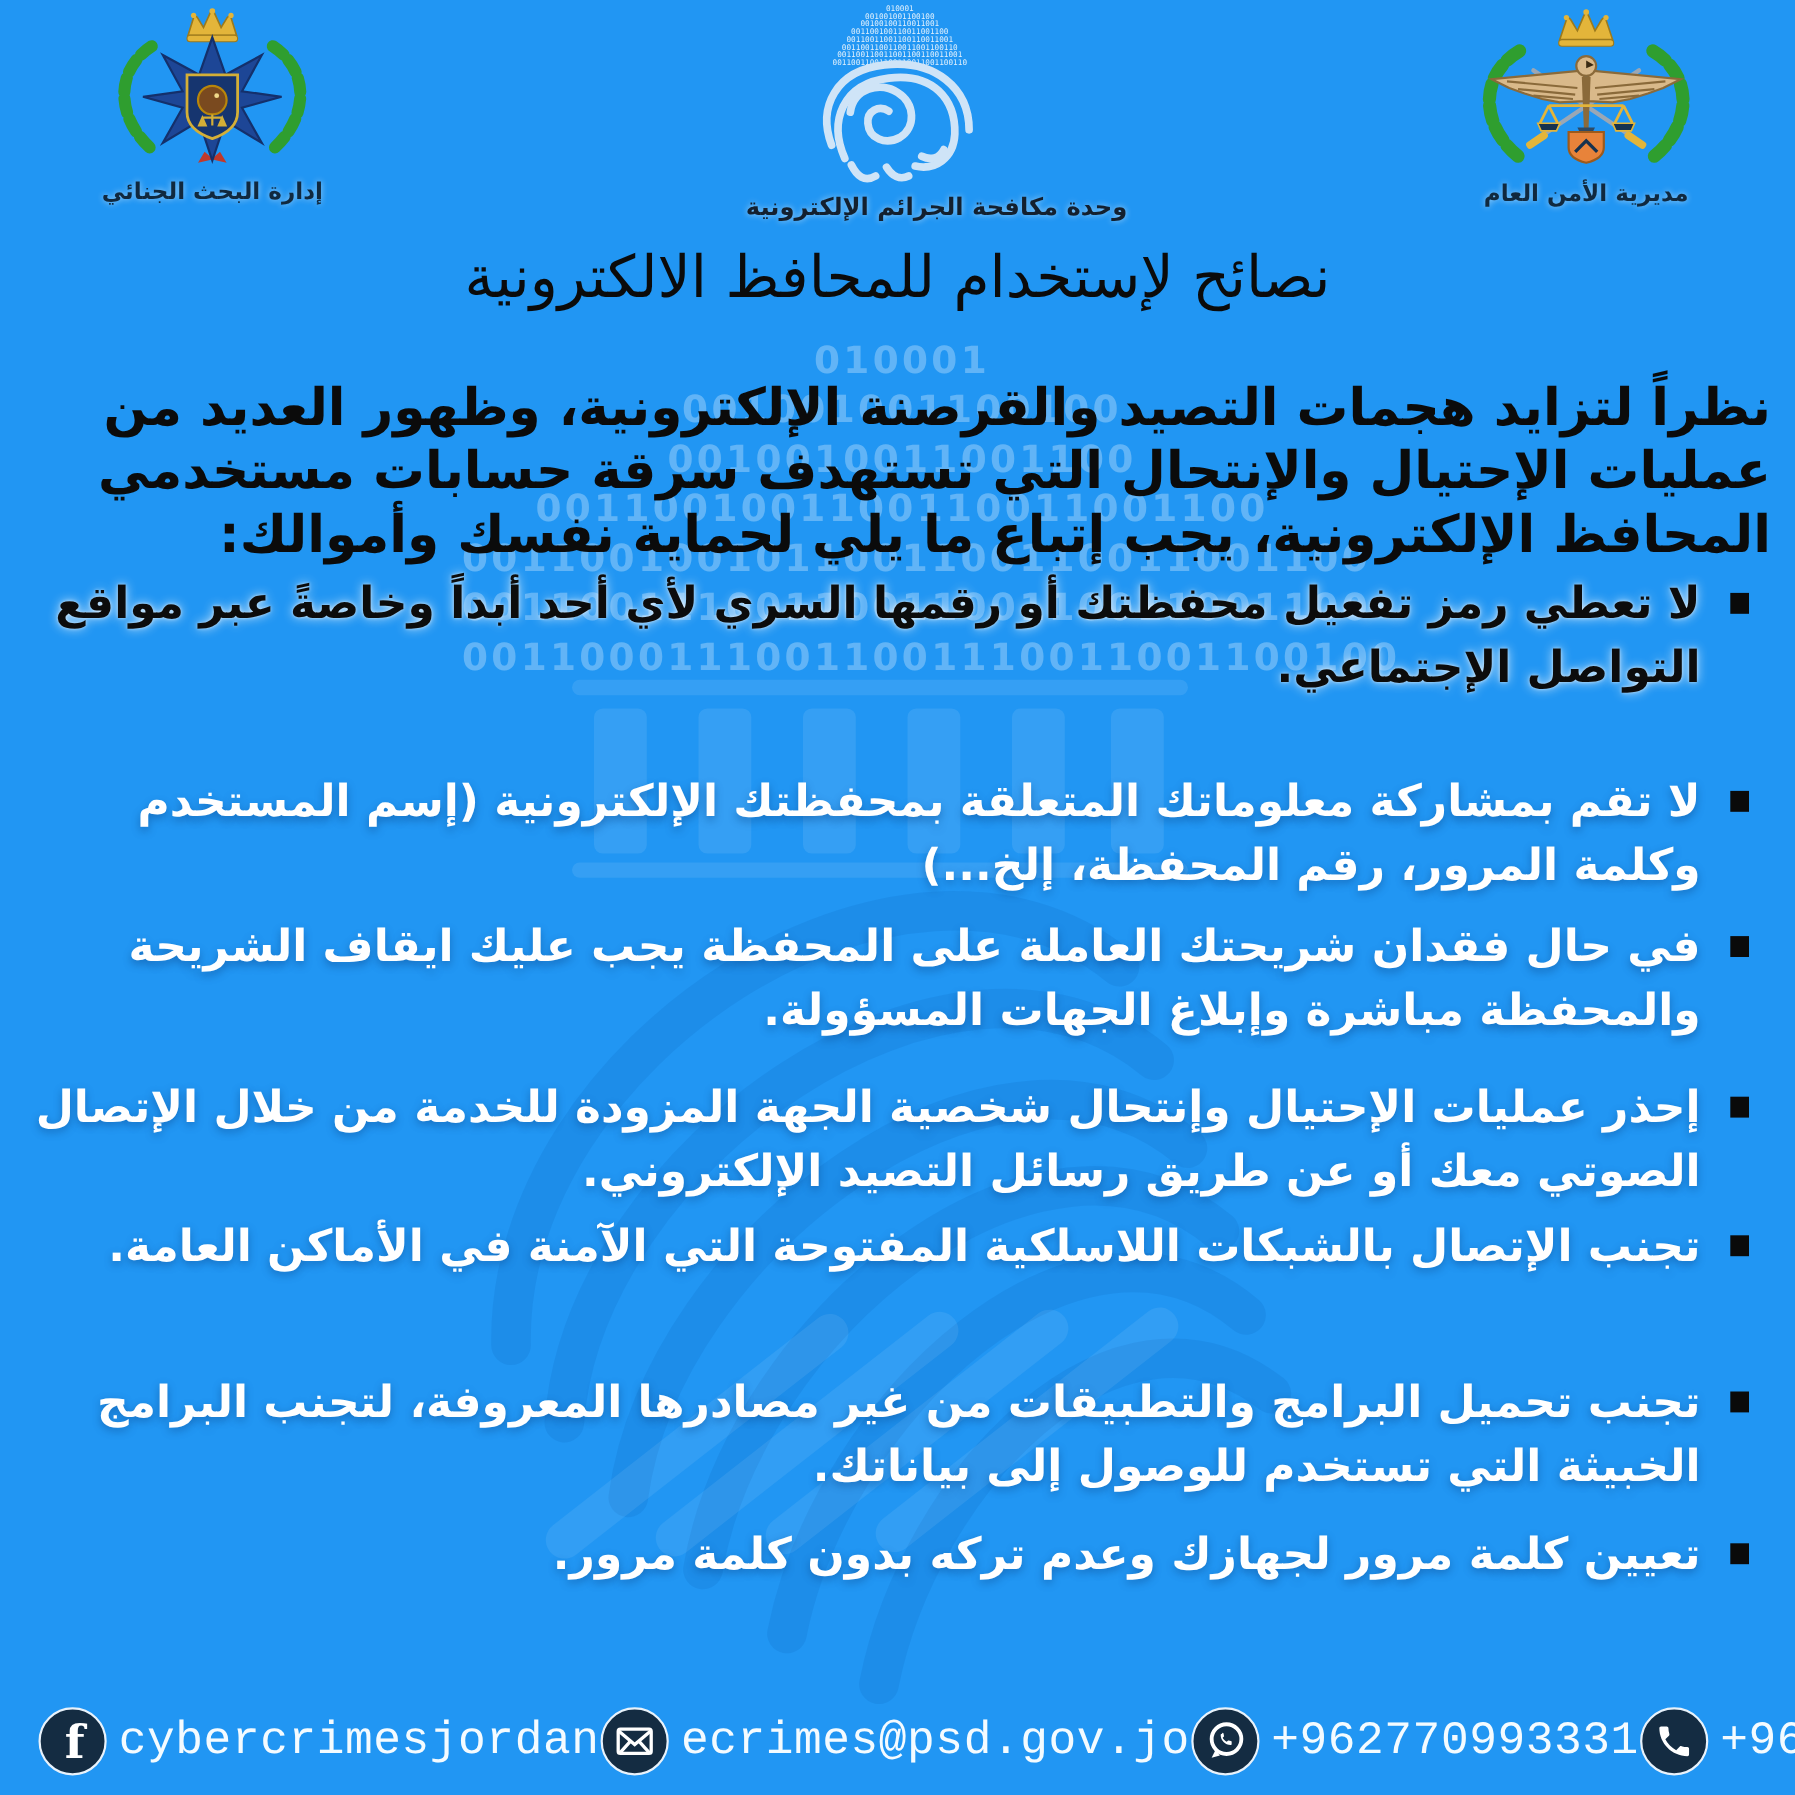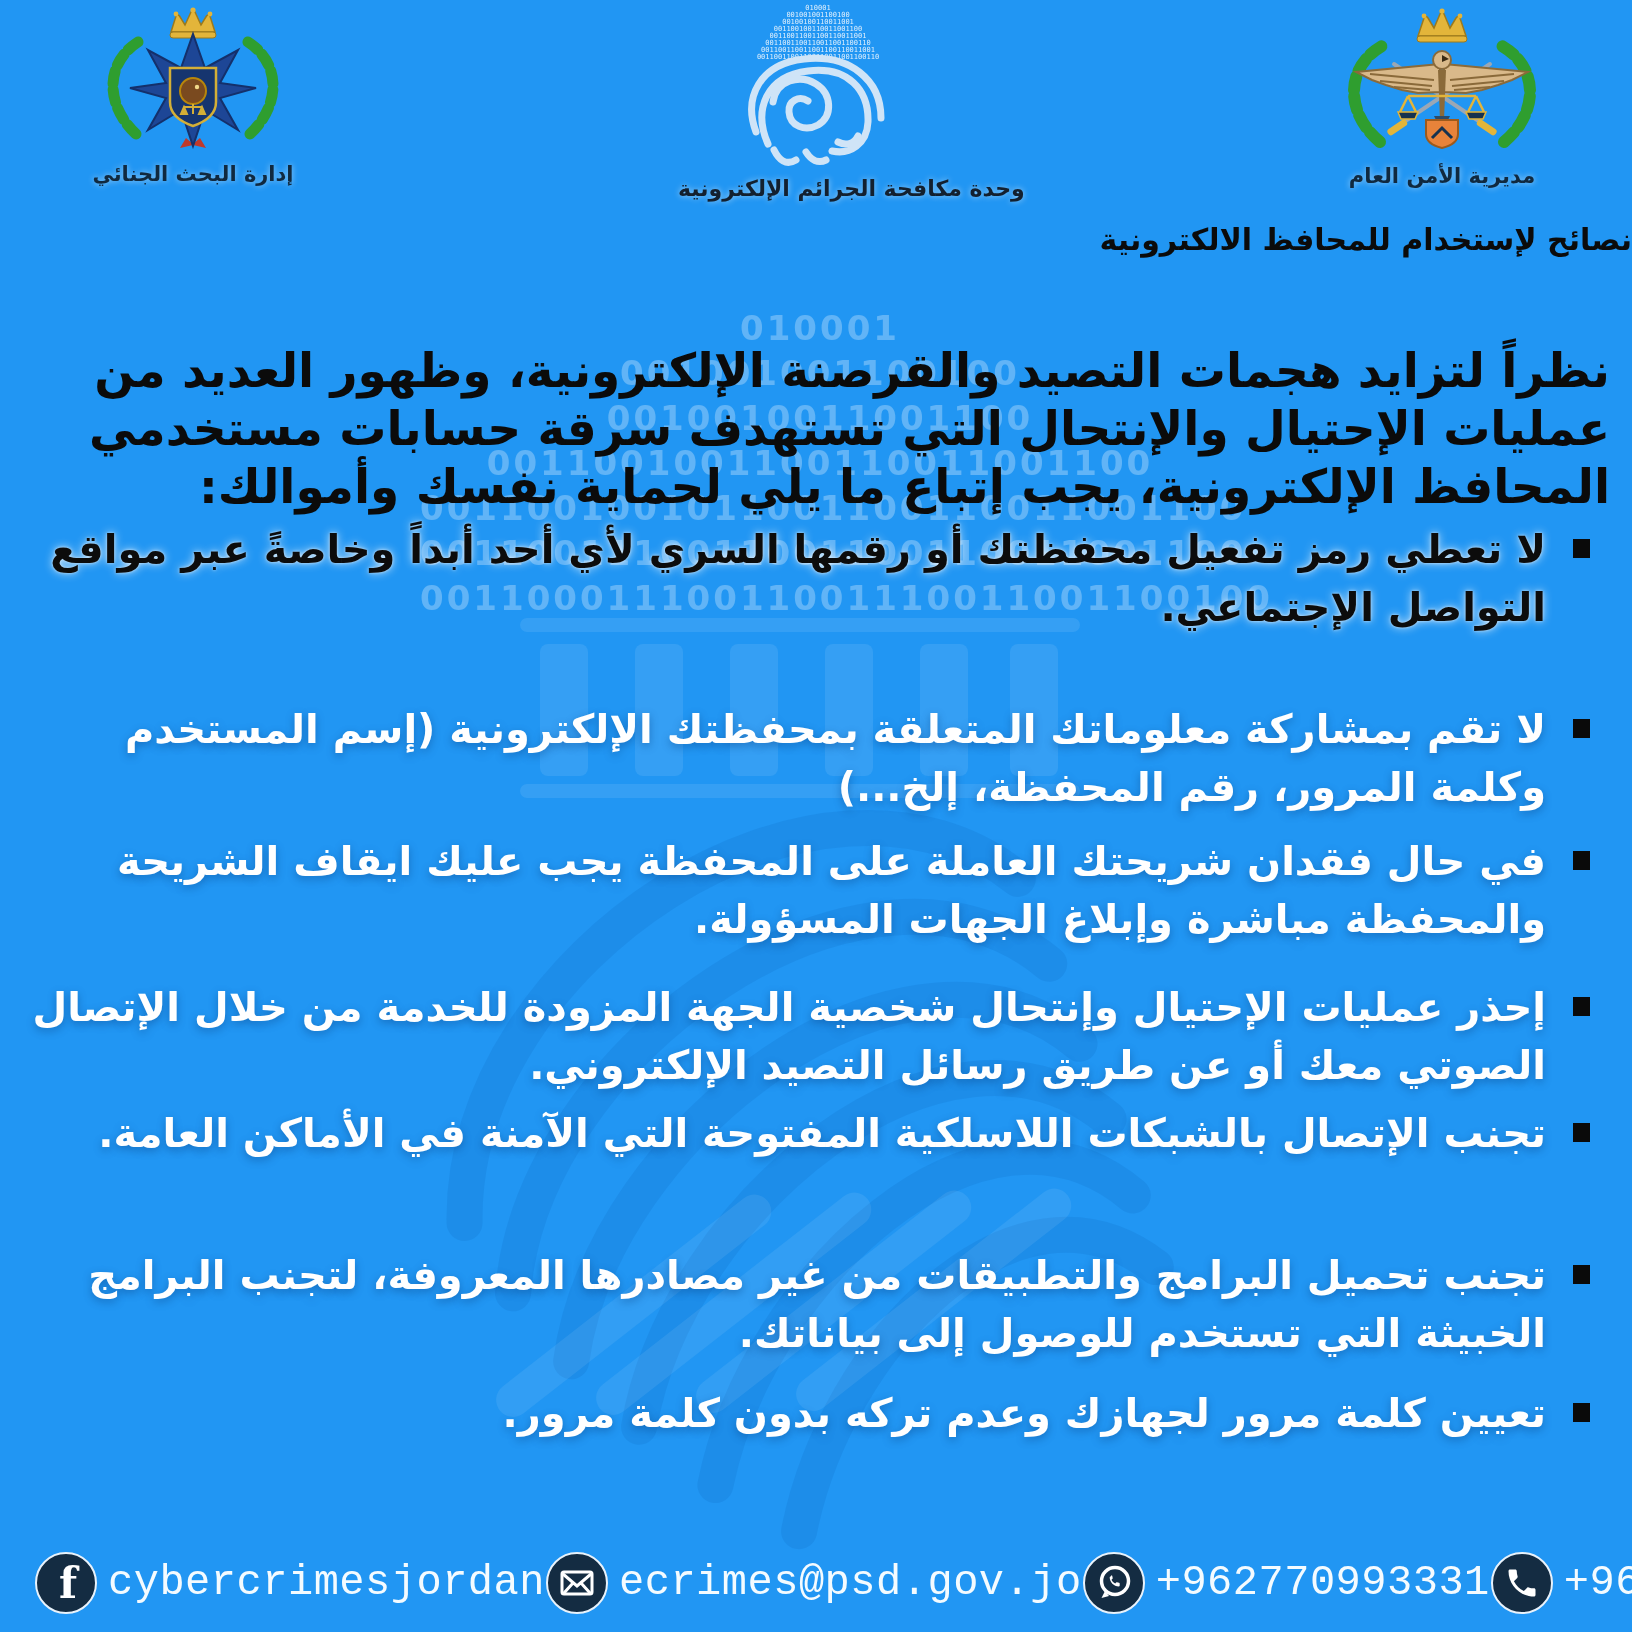--- a/index.html
+++ b/index.html
@@ -22,22 +22,22 @@
   .logo-cid{top:6px;left:88px;width:210px;}
   .logo-ccu{top:2px;left:678px;width:280px;}
   .logo-psd{top:8px;left:1322px;width:240px;}
   .logo-caption{
     margin-top:2px;font-size:21px;font-weight:bold;color:#10293f;
     text-shadow:0 0 6px rgba(255,255,255,0.55);white-space:nowrap;
   }
   .logo-ccu .logo-caption{color:#13202f;font-size:22px;}
   
   .title{
-    position:absolute;top:222px;left:0;width:100%;
-    font-size:30px;font-weight:bold;color:#0b0b0b;direction:rtl;
+    position:absolute;top:222px;left:0;width:100%;text-align:center;
+    font-size:53px;font-weight:normal;color:#0b0b0b;direction:rtl;
   }
   .intro{
     position:absolute;top:342px;right:22px;left:22px;text-align:right;
     font-size:47px;font-weight:bold;color:#0b0b0b;direction:rtl;line-height:58px;
   }
   
   .tips{
     position:absolute;top:520px;right:36px;left:30px;margin:0;padding:0;
     list-style:none;direction:rtl;
   }

